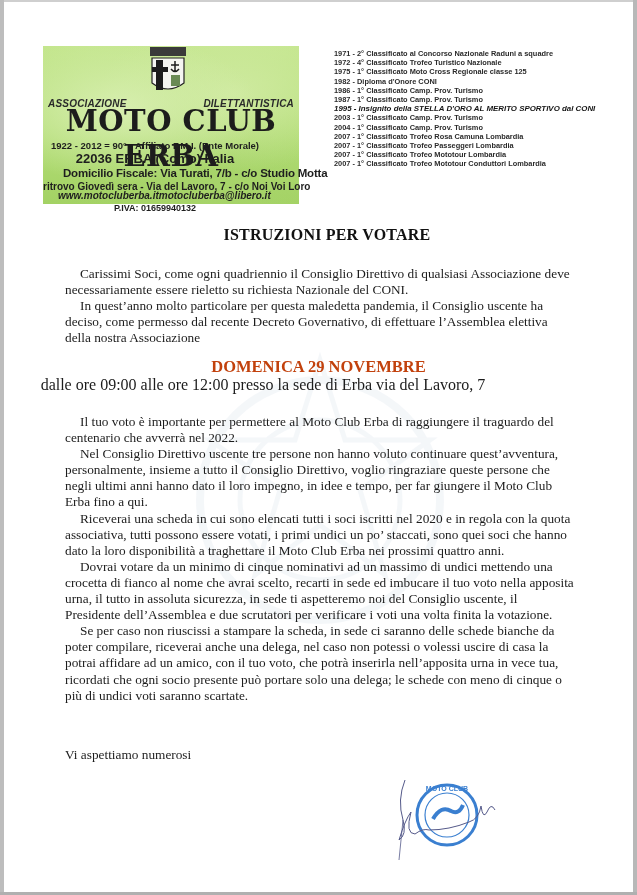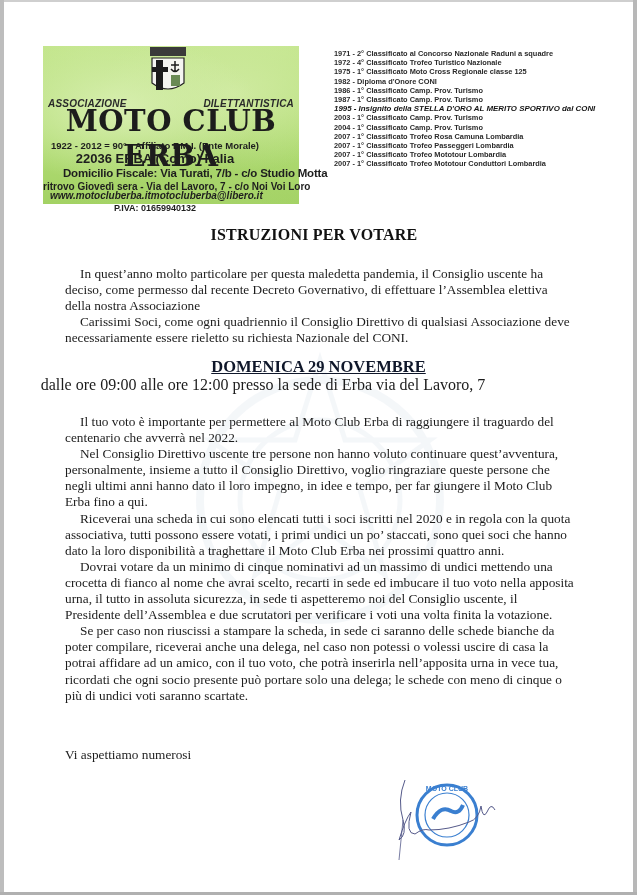--- a/index.html
+++ b/index.html
@@ -32,45 +32,45 @@
     position: absolute; left: 0; top: 58px; width: 256px;
     font-family: "DejaVu Serif", serif; font-weight: bold;
     font-size: 29px; letter-spacing: 0.5px; color: #1c1c1c;
     transform: scaleY(1.05);
   }
   .line { position: absolute; left: 0; width: 224px; color: #1e1e1e; white-space: nowrap; }
   .l1 { top: 94px; font-size: 9.5px; font-weight: bold; }
   .l2 { top: 105px; font-size: 13px; font-weight: bold; }
   .l3 { top: 121px; font-size: 11.5px; font-weight: bold; letter-spacing: -0.2px; padding-left: 20px; }
   .l4 { top: 135px; font-size: 10px; font-weight: bold; }
-  .l5 { top: 144px; font-size: 10px; font-weight: bold; font-style: italic; display: flex; justify-content: space-between; padding: 0 7px; box-sizing: border-box; }
+  .l5 { top: 144px; font-size: 10px; font-weight: bold; font-style: italic; display: flex; justify-content: space-between; padding: 0 7px; box-sizing: border-box; margin-left: 8px; }
   .l6 { top: 157px; font-size: 9px; font-weight: bold; }
 
   
   .achievements {
     position: absolute; left: 334px; top: 49px; width: 295px;
     font-family: "Liberation Sans", sans-serif; font-size: 7.4px; font-weight: bold;
     line-height: 9.2px; color: #2b2b2b; margin: 0; padding: 0; list-style: none;
     white-space: nowrap;
   }
   .achievements li.highlight { font-style: italic; color: #141414; font-size: 7.9px; }
 
   
   .doc-title {
-    position: absolute; left: 3px; top: 226px; width: 622px; text-align: center;
+    position: absolute; left: 16px; top: 226px; width: 622px; text-align: center;
     font-size: 16px; font-weight: bold; letter-spacing: 0.2px; color: #111;
   }
   .para-block {
     position: absolute; left: 65px; width: 510px; font-size: 13.3px; line-height: 16.1px; color: #1c1c1c;
   }
   .para-block p { margin: 0; text-indent: 15px; }
   .pb1 { top: 266px; }
   .event-date {
     position: absolute; left: 0; top: 357px; width: 637px; text-align: center;
-    font-size: 16.5px; font-weight: bold; color: #0f172a; text-decoration: underline;
+    font-size: 16.5px; font-weight: bold; color: #c2410c;
   }
   .event-time {
     position: absolute; left: 0; top: 376px; width: 526px; text-align: center;
     font-size: 16px; color: #1c1c1c;
   }
   .pb2 { top: 414px; }
   .closing { position: absolute; left: 65px; top: 747px; font-size: 13.3px; color: #1c1c1c; }
 
   
   .watermark { position: absolute; left: 170px; top: 330px; width: 300px; height: 360px; opacity: 0.06; }
@@ -131,22 +131,22 @@
   <li>2004 - 1° Classificato Camp. Prov. Turismo</li>
   <li>2007 - 1° Classificato Trofeo Rosa Camuna Lombardia</li>
   <li>2007 - 1° Classificato Trofeo Passeggeri Lombardia</li>
   <li>2007 - 1° Classificato Trofeo Mototour Lombardia</li>
   <li>2007 - 1° Classificato Trofeo Mototour Conduttori Lombardia</li>
 </ul>
 
 <div class="doc-title">ISTRUZIONI PER VOTARE</div>
 
 <div class="para-block pb1">
+  <p>Carissimi Soci, come ogni quadriennio il Consiglio Direttivo di qualsiasi Associazione deve necessariamente essere rieletto su richiesta Nazionale del CONI.</p>
   <p>In quest’anno molto particolare per questa maledetta pandemia, il Consiglio uscente ha deciso, come permesso dal recente Decreto Governativo, di effettuare l’Assemblea elettiva della nostra Associazione</p>
-  <p>Carissimi Soci, come ogni quadriennio il Consiglio Direttivo di qualsiasi Associazione deve necessariamente essere rieletto su richiesta Nazionale del CONI.</p>
 </div>
 
 <div class="event-date">DOMENICA 29 NOVEMBRE</div>
 <div class="event-time">dalle ore 09:00 alle ore 12:00 presso la sede di Erba via del Lavoro, 7</div>
 
 <div class="para-block pb2">
   <p>Il tuo voto è importante per permettere al Moto Club Erba di raggiungere il traguardo del centenario che avverrà nel 2022.</p>
   <p>Nel Consiglio Direttivo uscente tre persone non hanno voluto continuare quest’avventura, personalmente, insieme a tutto il Consiglio Direttivo, voglio ringraziare queste persone che negli ultimi anni hanno dato il loro impegno, in idee e tempo, per far giungere il Moto Club Erba fino a qui.</p>
   <p>Riceverai una scheda in cui sono elencati tutti i soci iscritti nel 2020 e in regola con la quota associativa, tutti possono essere votati, i primi undici un po’ staccati, sono quei soci che hanno dato la loro disponibilità a traghettare il Moto Club Erba nei prossimi quattro anni.</p>
   <p>Dovrai votare da un minimo di cinque nominativi ad un massimo di undici mettendo una crocetta di fianco al nome che avrai scelto, recarti in sede ed imbucare il tuo voto nella apposita urna, il tutto in assoluta sicurezza, in sede ti aspetteremo noi del Consiglio uscente, il Presidente dell’Assemblea e due scrutatori per verificare i voti una volta finita la votazione.</p>

